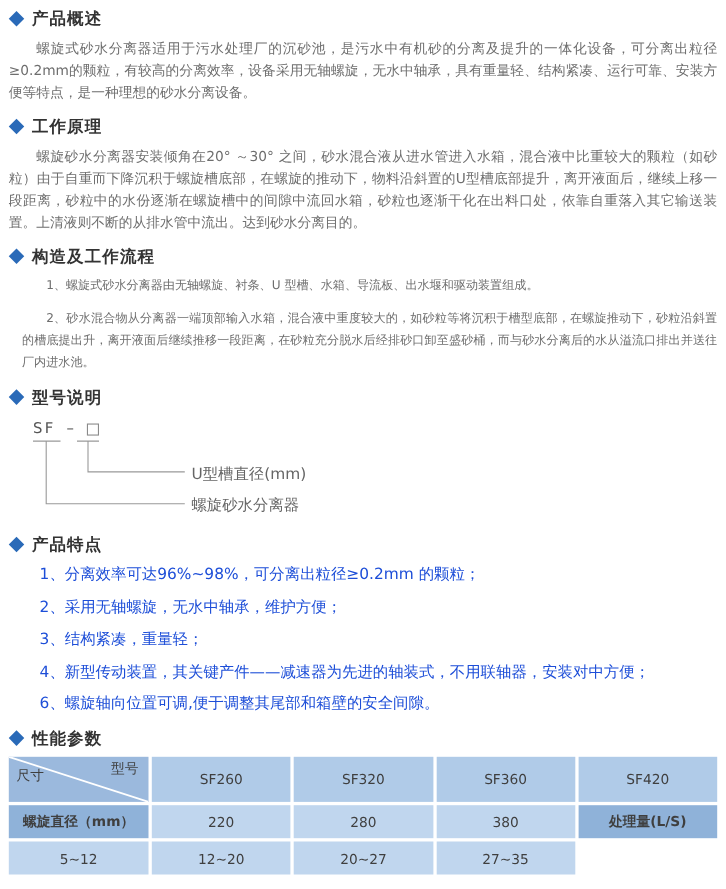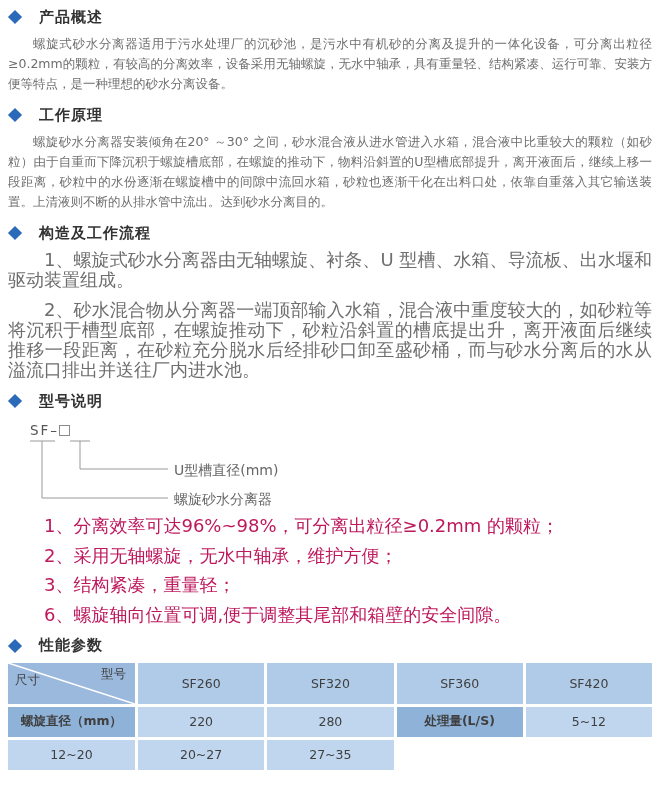--- a/index.html
+++ b/index.html
@@ -4,47 +4,47 @@
 <style>
   * { margin:0; padding:0; box-sizing:border-box; }
   html,body { background:#ffffff; }
   body { font-family:"DejaVu Sans", sans-serif; }
   .page{
     position:relative; width:660px; height:808px; margin:0 auto;
     background:#ffffff; overflow:hidden; padding:4px 8px 0 8px;
   }
   
   .sec-h{
-    display:flex; align-items:center; gap:19px;
+    display:flex; align-items:center; gap:9px;
     margin:11px 0 7px 0; height:20px;
   }
   .sec-h:first-child{ margin-top:3px; }
   .diamond{
     width:10px; height:10px; background:#2a6ab8;
     transform:rotate(45deg); flex:0 0 auto; margin-left:2px;
   }
   .sec-title{ font-size:15px; font-weight:bold; color:#333333; letter-spacing:1px; }
   
   .para{
     font-size:12.5px; line-height:20px; color:#6e6e6e;
     text-indent:2em; margin:4px 0 9px 0; text-align:justify;
   }
   .num-item{
-    font-size:18px; line-height:20px; color:#6e6e6e;
-    text-indent:2em; margin:4px 0 10px 0; text-align:justify;
+    font-size:11px; line-height:20px; color:#6e6e6e;
+    text-indent:2em; margin:4px 0 10px 12px; text-align:justify;
   }
   .feat-item{
-    font-size:18px; line-height:20px; color:#be185d;
+    font-size:14px; line-height:20px; color:#1d4ed8;
     text-indent:2em; margin:0 0 9.5px 0;
   }
   
   .model-diagram{ position:relative; height:96px; margin:2px 0 2px 0; }
   .sf-code{
     position:absolute; left:22px; top:4px; font-size:13.5px; color:#555;
-    letter-spacing:2px; display:flex; align-items:center; gap:0;
+    letter-spacing:2px; display:flex; align-items:center; gap:10px;
   }
   .sf-box{
     display:inline-block; width:11px; height:11px;
     border:1.4px solid #8a8a8a; background:#fff;
   }
   .diagram-lines{ position:absolute; left:0; top:0; }
   .diag-label{ position:absolute; font-size:14px; color:#666; }
   .diag-label.l1{ left:166px; top:44px; }
   .diag-label.l2{ left:166px; top:73px; }
   
@@ -104,23 +104,28 @@
     </svg>
     <div class="sf-code">
       <span>SF</span>
       <span>–</span>
       <span class="sf-box"></span>
     </div>
     <span class="diag-label l1">U型槽直径(mm)</span>
     <span class="diag-label l2">螺旋砂水分离器</span>
   </div>
 
+  <div class="sec-h">
+    <span class="diamond"></span>
+    <span class="sec-title">产品特点</span>
+  </div>
   <p class="feat-item">1、分离效率可达96%~98%，可分离出粒径≥0.2mm 的颗粒；</p>
   <p class="feat-item">2、采用无轴螺旋，无水中轴承，维护方便；</p>
   <p class="feat-item">3、结构紧凑，重量轻；</p>
+  <p class="feat-item">4、新型传动装置，其关键产件——减速器为先进的轴装式，不用联轴器，安装对中方便；</p>
   <p class="feat-item">6、螺旋轴向位置可调,便于调整其尾部和箱壁的安全间隙。</p>
 
   <div class="sec-h">
     <span class="diamond"></span>
     <span class="sec-title">性能参数</span>
   </div>
 
   <div class="spec-table">
 
     <div class="corner">
@@ -131,20 +136,21 @@
       <span class="bl">尺寸</span>
     </div>
     <div class="cell head">SF260</div>
     <div class="cell head">SF320</div>
     <div class="cell head">SF360</div>
     <div class="cell head">SF420</div>
 
     <div class="cell rowlabel">螺旋直径（mm）</div>
     <div class="cell data">220</div>
     <div class="cell data">280</div>
+    <div class="cell data">380</div>
 
     <div class="cell rowlabel">处理量(L/S)</div>
     <div class="cell data">5~12</div>
     <div class="cell data">12~20</div>
     <div class="cell data">20~27</div>
     <div class="cell data">27~35</div>
 
   </div>
 
 </div>

